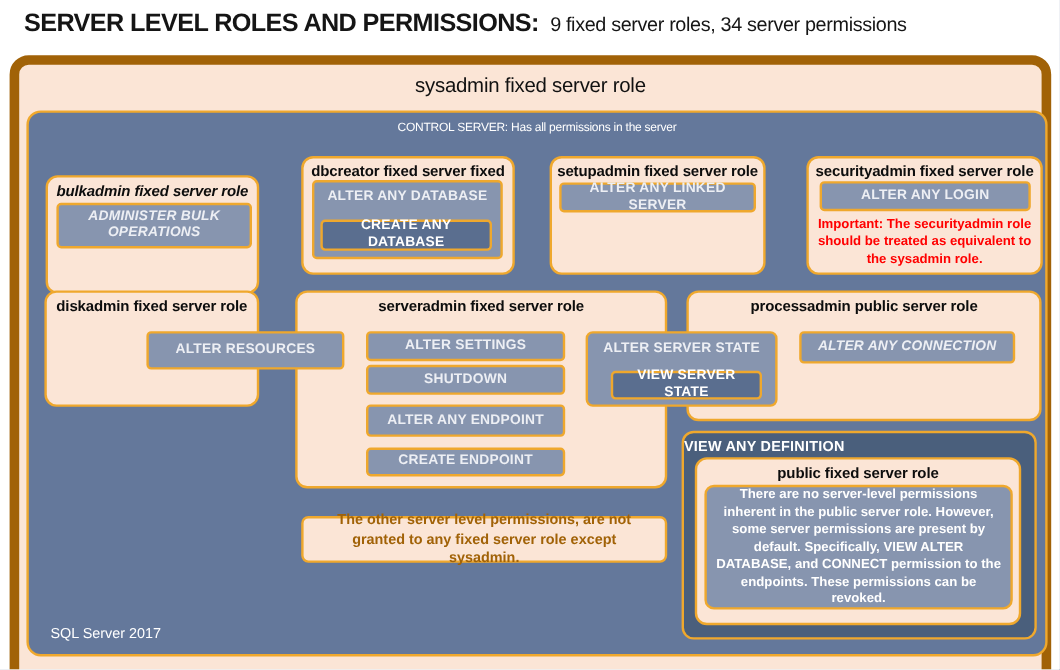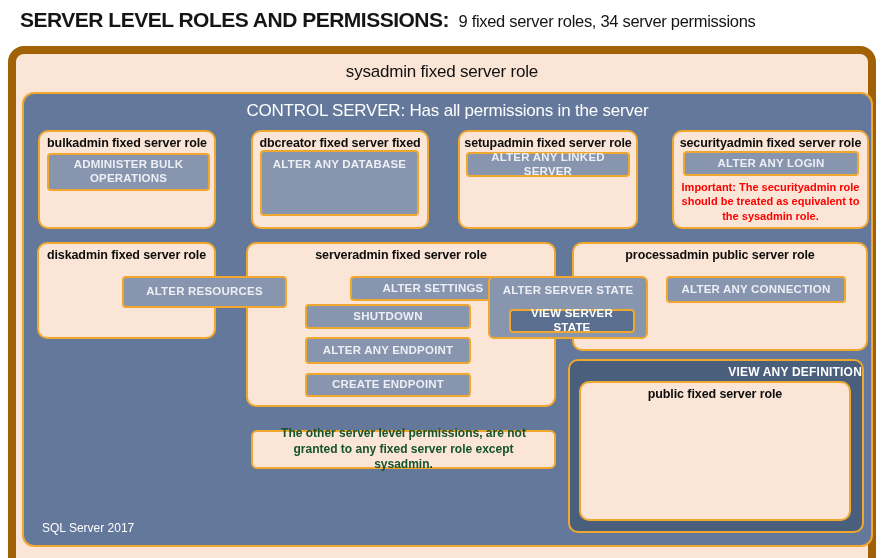--- a/index.html
+++ b/index.html
@@ -15,45 +15,45 @@
   
   .sysadmin-box { position:absolute; left:8px; top:46px; width:868px; height:552px;
                   background:#FBE5D6; border:8px solid #a16207; border-radius:16px; }
   .sysadmin-label { position:absolute; left:0; top:8px; width:100%; text-align:center;
                     font-size:17px; font-weight:500; color:#111; letter-spacing:-0.2px; }
 
   
   .control-box { position:absolute; left:6px; top:38px; width:851px; height:455px;
                  background:#64789B; border:2px solid #EFA82D; border-radius:12px; }
   .control-label { position:absolute; left:0; top:7px; width:100%; text-align:center;
-                   font-size:17px; font-weight:500; color:#fff; letter-spacing:-0.2px; }
+                   font-size:10px; font-weight:500; color:#fff; letter-spacing:-0.2px; }
   .control-footer { position:absolute; left:18px; top:427px; font-size:12px; color:#fff; }
 
   
   .role-box { position:absolute; background:#FBE5D6; border:2px solid #EFA82D; border-radius:10px; }
   .role-label { position:absolute; left:0; top:4px; width:100%; text-align:center;
                 font-size:12.5px; font-weight:700; color:#0d0d0d; letter-spacing:-0.1px; }
 
   
   .perm { position:absolute; background:#8795AF; border:2px solid #EFA82D; border-radius:4px;
           display:flex; align-items:center; justify-content:center; text-align:center;
           font-size:11.5px; font-weight:700; color:#EDEFF4; line-height:1.2; letter-spacing:0.2px; }
   .perm-dark { background:#5A6E8F; color:#fff; }
   .perm-outer { display:block; padding-top:6px; }   
   .warning { position:absolute; text-align:center; font-size:11px; font-weight:700;
              color:#FF0000; line-height:1.3; }
 
   
   .note-box { position:absolute; background:#FBE5D6; border:2px solid #EFA82D; border-radius:6px;
               display:flex; align-items:center; justify-content:center; text-align:center;
-              font-size:12px; font-weight:700; color:#14532d; line-height:1.3; padding:2px 10px; }
+              font-size:12px; font-weight:700; color:#a16207; line-height:1.3; padding:2px 10px; }
 
   
   .vad-box { position:absolute; background:#4A5F7C; border:2px solid #EFA82D; border-radius:10px; }
-  .vad-label { position:absolute; left:0; top:4px; width:100%; text-align:right;
+  .vad-label { position:absolute; left:0; top:4px; width:100%; text-align:left;
                font-size:12px; font-weight:700; color:#fff; letter-spacing:0.2px; }
   .public-box { position:absolute; left:9px; top:20px; width:272px; height:140px;
                 background:#FBE5D6; border:2px solid #EFA82D; border-radius:10px; }
   .public-desc { position:absolute; left:6px; top:21px; width:257px; height:104px;
                  background:#8795AF; border:2px solid #EFA82D; border-radius:8px;
                  display:flex; align-items:center; justify-content:center; text-align:center;
                  font-size:11px; font-weight:700; color:#fff; line-height:1.32; padding:4px 7px; }
   .overlay { z-index:5; }
 </style>
 </head>
@@ -65,72 +65,74 @@
     <span class="title-main">SERVER LEVEL ROLES AND PERMISSIONS:</span>
     <span class="title-sub">9 fixed server roles, 34 server permissions</span>
   </div>
 
   <div class="sysadmin-box">
     <div class="sysadmin-label">sysadmin fixed server role</div>
 
     <div class="control-box">
       <div class="control-label">CONTROL SERVER: Has all permissions in the server</div>
 
-      <div class="role-box" style="left:14px; top:36px; width:178px; height:99px;">
+      <div class="role-box" style="left:14px; top:52px; width:178px; height:99px;font-style:italic;">
         <div class="role-label">bulkadmin fixed server role</div>
         <div class="perm" style="left:7px; top:21px; width:163px; height:38px; padding:0 14px;">ADMINISTER BULK OPERATIONS</div>
       </div>
 
       <div class="role-box" style="left:227px; top:36px; width:178px; height:99px;">
         <div class="role-label">dbcreator fixed server fixed</div>
         <div class="perm perm-outer" style="left:7px; top:18px; width:159px; height:66px;">
           <span>ALTER ANY DATABASE</span>
+          <div class="perm perm-dark" style="left:5px; top:31px; width:143px; height:26px;">CREATE ANY DATABASE</div>
         </div>
       </div>
 
       <div class="role-box" style="left:434px; top:36px; width:180px; height:99px;">
         <div class="role-label">setupadmin fixed server role</div>
         <div class="perm" style="left:6px; top:20px; width:164px; height:25px;">ALTER ANY LINKED SERVER</div>
       </div>
 
       <div class="role-box" style="left:648px; top:36px; width:197px; height:99px;">
         <div class="role-label">securityadmin fixed server role</div>
         <div class="perm" style="left:9px; top:19px; width:176px; height:25px;">ALTER ANY LOGIN</div>
         <div class="warning" style="left:5px; top:48px; width:183px;">Important: The securityadmin role should be treated as equivalent to the sysadmin role.</div>
       </div>
 
       <div class="role-box" style="left:13px; top:148px; width:179px; height:97px;">
         <div class="role-label">diskadmin fixed server role</div>
       </div>
 
       <div class="role-box" style="left:222px; top:148px; width:310px; height:165px;">
         <div class="role-label">serveradmin fixed server role</div>
-        <div class="perm" style="left:57px; top:32px; width:166px; height:25px;margin-left:45px;">ALTER SETTINGS</div>
+        <div class="perm" style="left:57px; top:32px; width:166px; height:25px;">ALTER SETTINGS</div>
         <div class="perm" style="left:57px; top:60px; width:166px; height:25px;">SHUTDOWN</div>
         <div class="perm" style="left:57px; top:93px; width:166px; height:27px;">ALTER ANY ENDPOINT</div>
         <div class="perm" style="left:57px; top:129px; width:166px; height:24px;">CREATE ENDPOINT</div>
       </div>
 
       <div class="role-box" style="left:548px; top:148px; width:296px; height:109px;">
         <div class="role-label">processadmin public server role</div>
-        <div class="perm" style="left:92px; top:32px; width:180px; height:27px;">ALTER ANY CONNECTION</div>
+        <div class="perm" style="left:92px; top:32px; width:180px; height:27px;font-style:italic;">ALTER ANY CONNECTION</div>
       </div>
 
       <div class="perm overlay" style="left:98px; top:182px; width:165px; height:32px;">ALTER RESOURCES</div>
 
       <div class="perm perm-outer overlay" style="left:464px; top:182px; width:160px; height:63px; border-radius:6px;">
         <span>ALTER SERVER STATE</span>
         <div class="perm perm-dark" style="left:19px; top:31px; width:126px; height:24px;">VIEW SERVER STATE</div>
       </div>
 
       <div class="note-box" style="left:227px; top:336px; width:305px; height:39px;">The other server level permissions, are not granted to any fixed server role except sysadmin.</div>
 
       <div class="vad-box" style="left:544px; top:265px; width:296px; height:174px;">
         <div class="vad-label">VIEW ANY DEFINITION</div>
         <div class="public-box">
           <div class="role-label">public fixed server role</div>
+          <div class="public-desc">There are no server-level permissions inherent in the public server role. However, some server permissions are present by default. Specifically, VIEW ALTER DATABASE, and CONNECT permission to the endpoints. These permissions can be revoked.</div>
         </div>
       </div>
 
       <div class="control-footer">SQL Server 2017</div>
     </div>
   </div>
 </div>
 
 </body></html>

